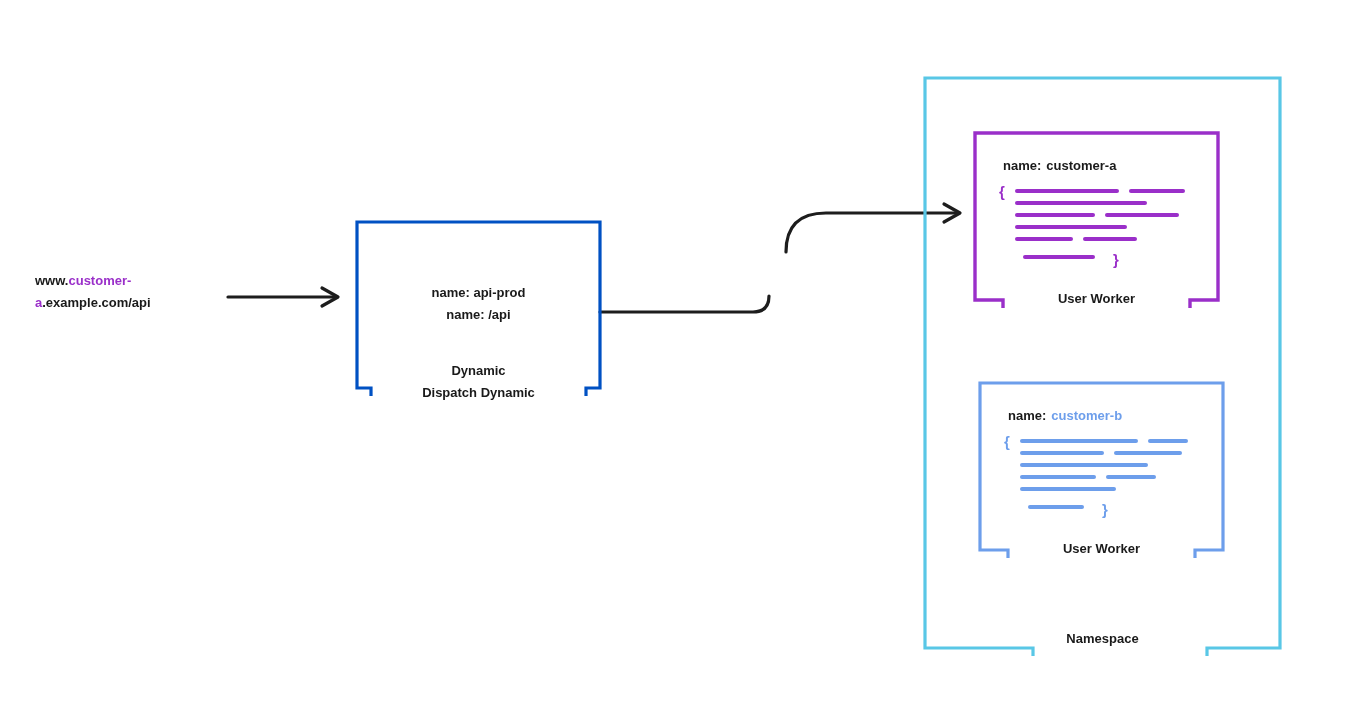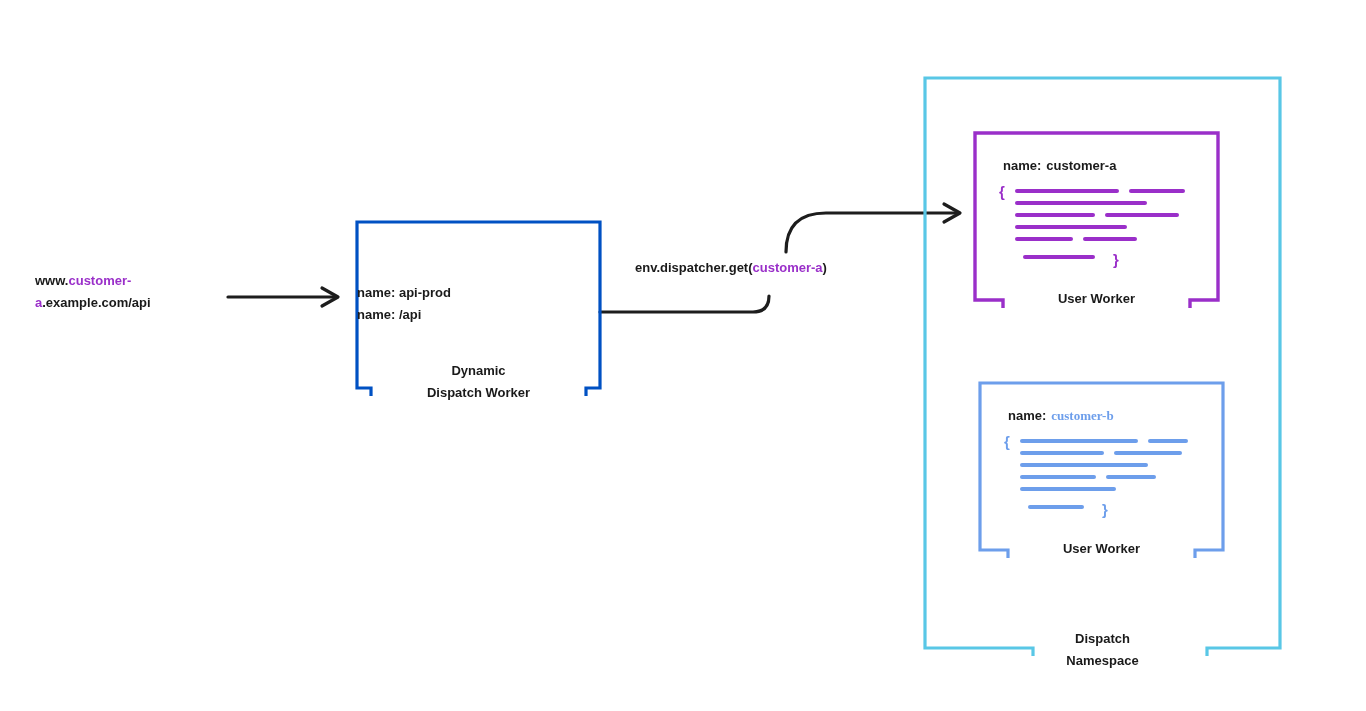--- a/index.html
+++ b/index.html
@@ -34,22 +34,22 @@
   .b-cyan { stroke: var(--cyan); stroke-width: 3.2; }
 
   .txt {
     position: absolute;
     font-weight: 700;
     font-size: 13px;
     line-height: 22px;
     color: var(--ink);
   }
   .purple-text { color: var(--purple); }
-  .cornflower-text { color: var(--cornflower); font-family: Liberation Serif, serif; }
-  .center { text-align: left; }
+  .cornflower-text { color: var(--cornflower); }
+  .center { text-align: center; }
 
   .box { position: absolute; }
   .box .worker-name { position: absolute; left: 28px; top: 22px; white-space: nowrap; }
   .name-gap { margin-right: 5px; }
   .box .caption {
     position: absolute;
     left: 0;
     width: 100%;
     text-align: center;
   }
@@ -96,29 +96,27 @@
     <div><span class="purple-text">a</span><span>.example.com/api</span></div>
   </div>
 
   <div class="box" style="left:357px; top:222px; width:243px; height:166px;">
     <div class="txt center" style="left:0; top:60px; width:100%; position:absolute;">
       <div>name: api-prod</div>
       <div>name: /api</div>
     </div>
     <div class="txt caption" style="top:138px;">
       <div>Dynamic</div>
-      <div>Dispatch Worker</div>
+      <div>Dispatch Dynamic</div>
     </div>
   </div>
 
-  <div class="txt" style="left:635px; top:257px; white-space:nowrap;"><span>env.dispatcher.get(</span><span class="purple-text">customer-a</span><span>)</span></div>
 
   <div class="box" style="left:925px; top:78px; width:355px; height:570px;">
     <div class="txt caption" style="top:550px;">
-      <div>Dispatch</div>
       <div>Namespace</div>
     </div>
   </div>
 
   <div class="box worker-a" style="left:975px; top:133px; width:243px; height:167px;">
     <div class="txt worker-name"><span class="name-gap">name:</span><span>customer-a</span></div>
     <div class="code">
       <div class="rows">
         <span class="brace open">{</span>
         <div class="row">

